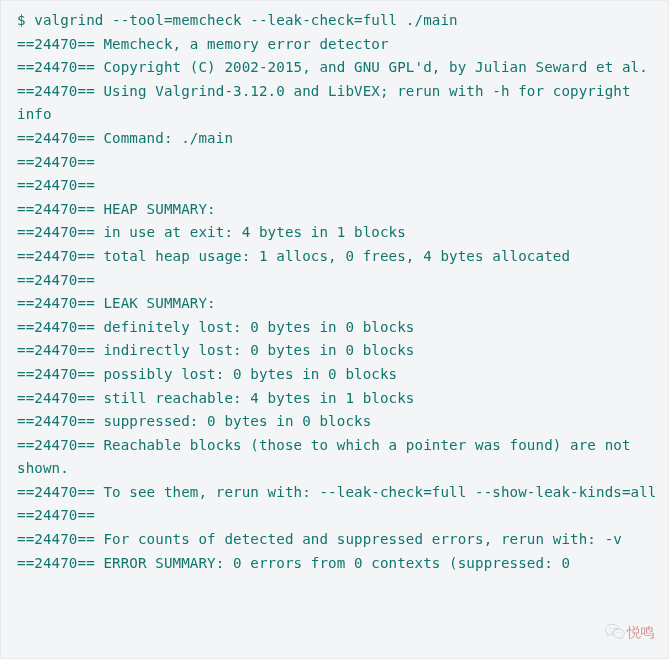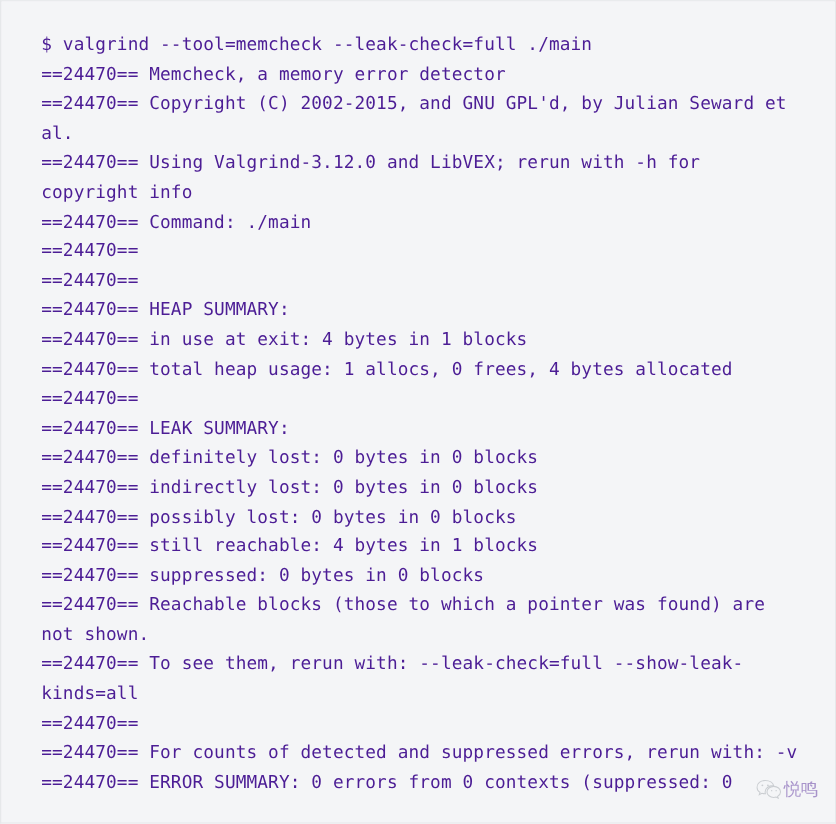--- a/index.html
+++ b/index.html
@@ -20,26 +20,26 @@
     width: 669px;
     height: 659px;
     background: #f4f5f7;
     border: 1px solid #e6e8ea;
     border-top: 1px solid #e9ebed;
     padding: 8px 10px 0 16px;
     overflow: hidden;
   }
 
   .terminal-output {
-    margin: 16px;
+    margin: 0;
     padding: 0;
     font-family: "DejaVu Sans Mono", "Liberation Mono", monospace;
     font-size: 14.2px;
     line-height: 23.6px;
-    color: #4c1d95;
+    color: #0f766e;
     white-space: pre-wrap;
     word-break: break-word;
     overflow-wrap: anywhere;
     letter-spacing: 0.1px;
   }
 
   .terminal-line {
     display: block;
     min-height: 23.6px;
   }
@@ -57,21 +57,21 @@
     user-select: none;
   }
   .watermark-logo {
     width: 20px;
     height: 17px;
     flex: 0 0 auto;
   }
   .watermark-text {
     font-family: "DejaVu Sans", "Liberation Sans", sans-serif;
     font-size: 14px;
-    color: #4c1d95;
+    color: #b91c1c;
     line-height: 1;
     white-space: nowrap;
     letter-spacing: -0.5px;
   }
 </style>
 </head>
 <body>
 
 <div class="code-block">
 

